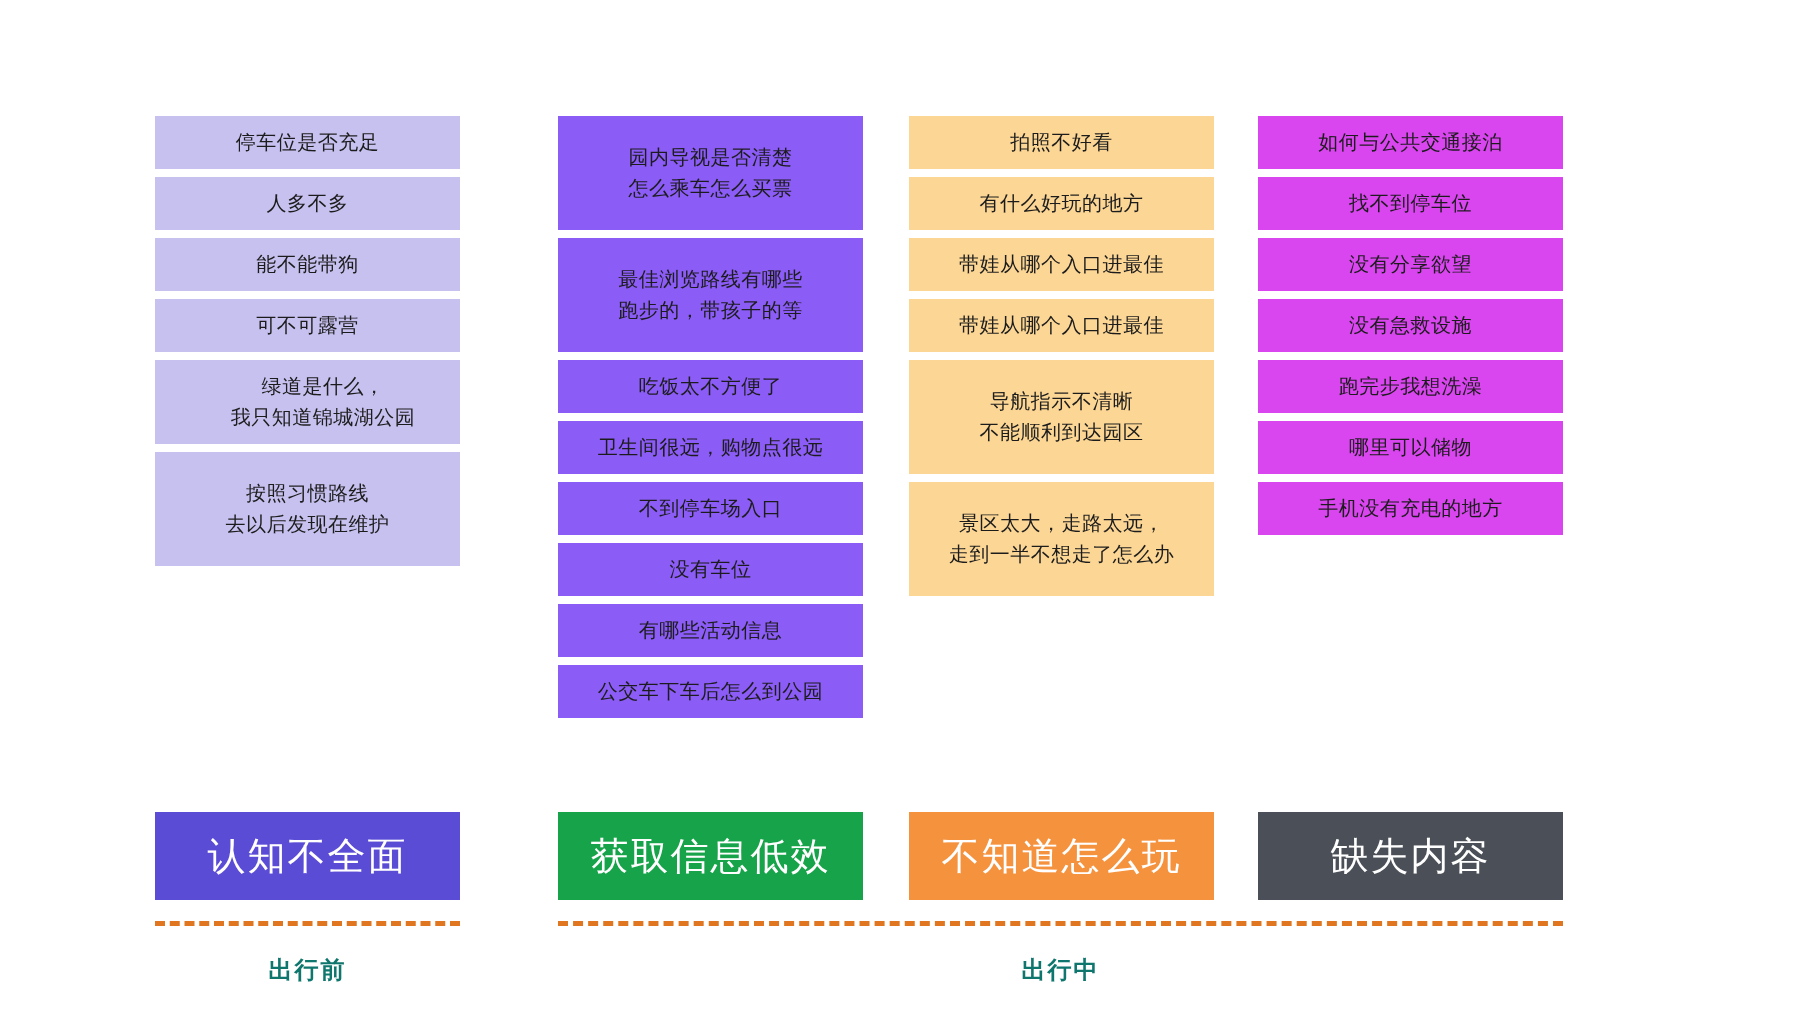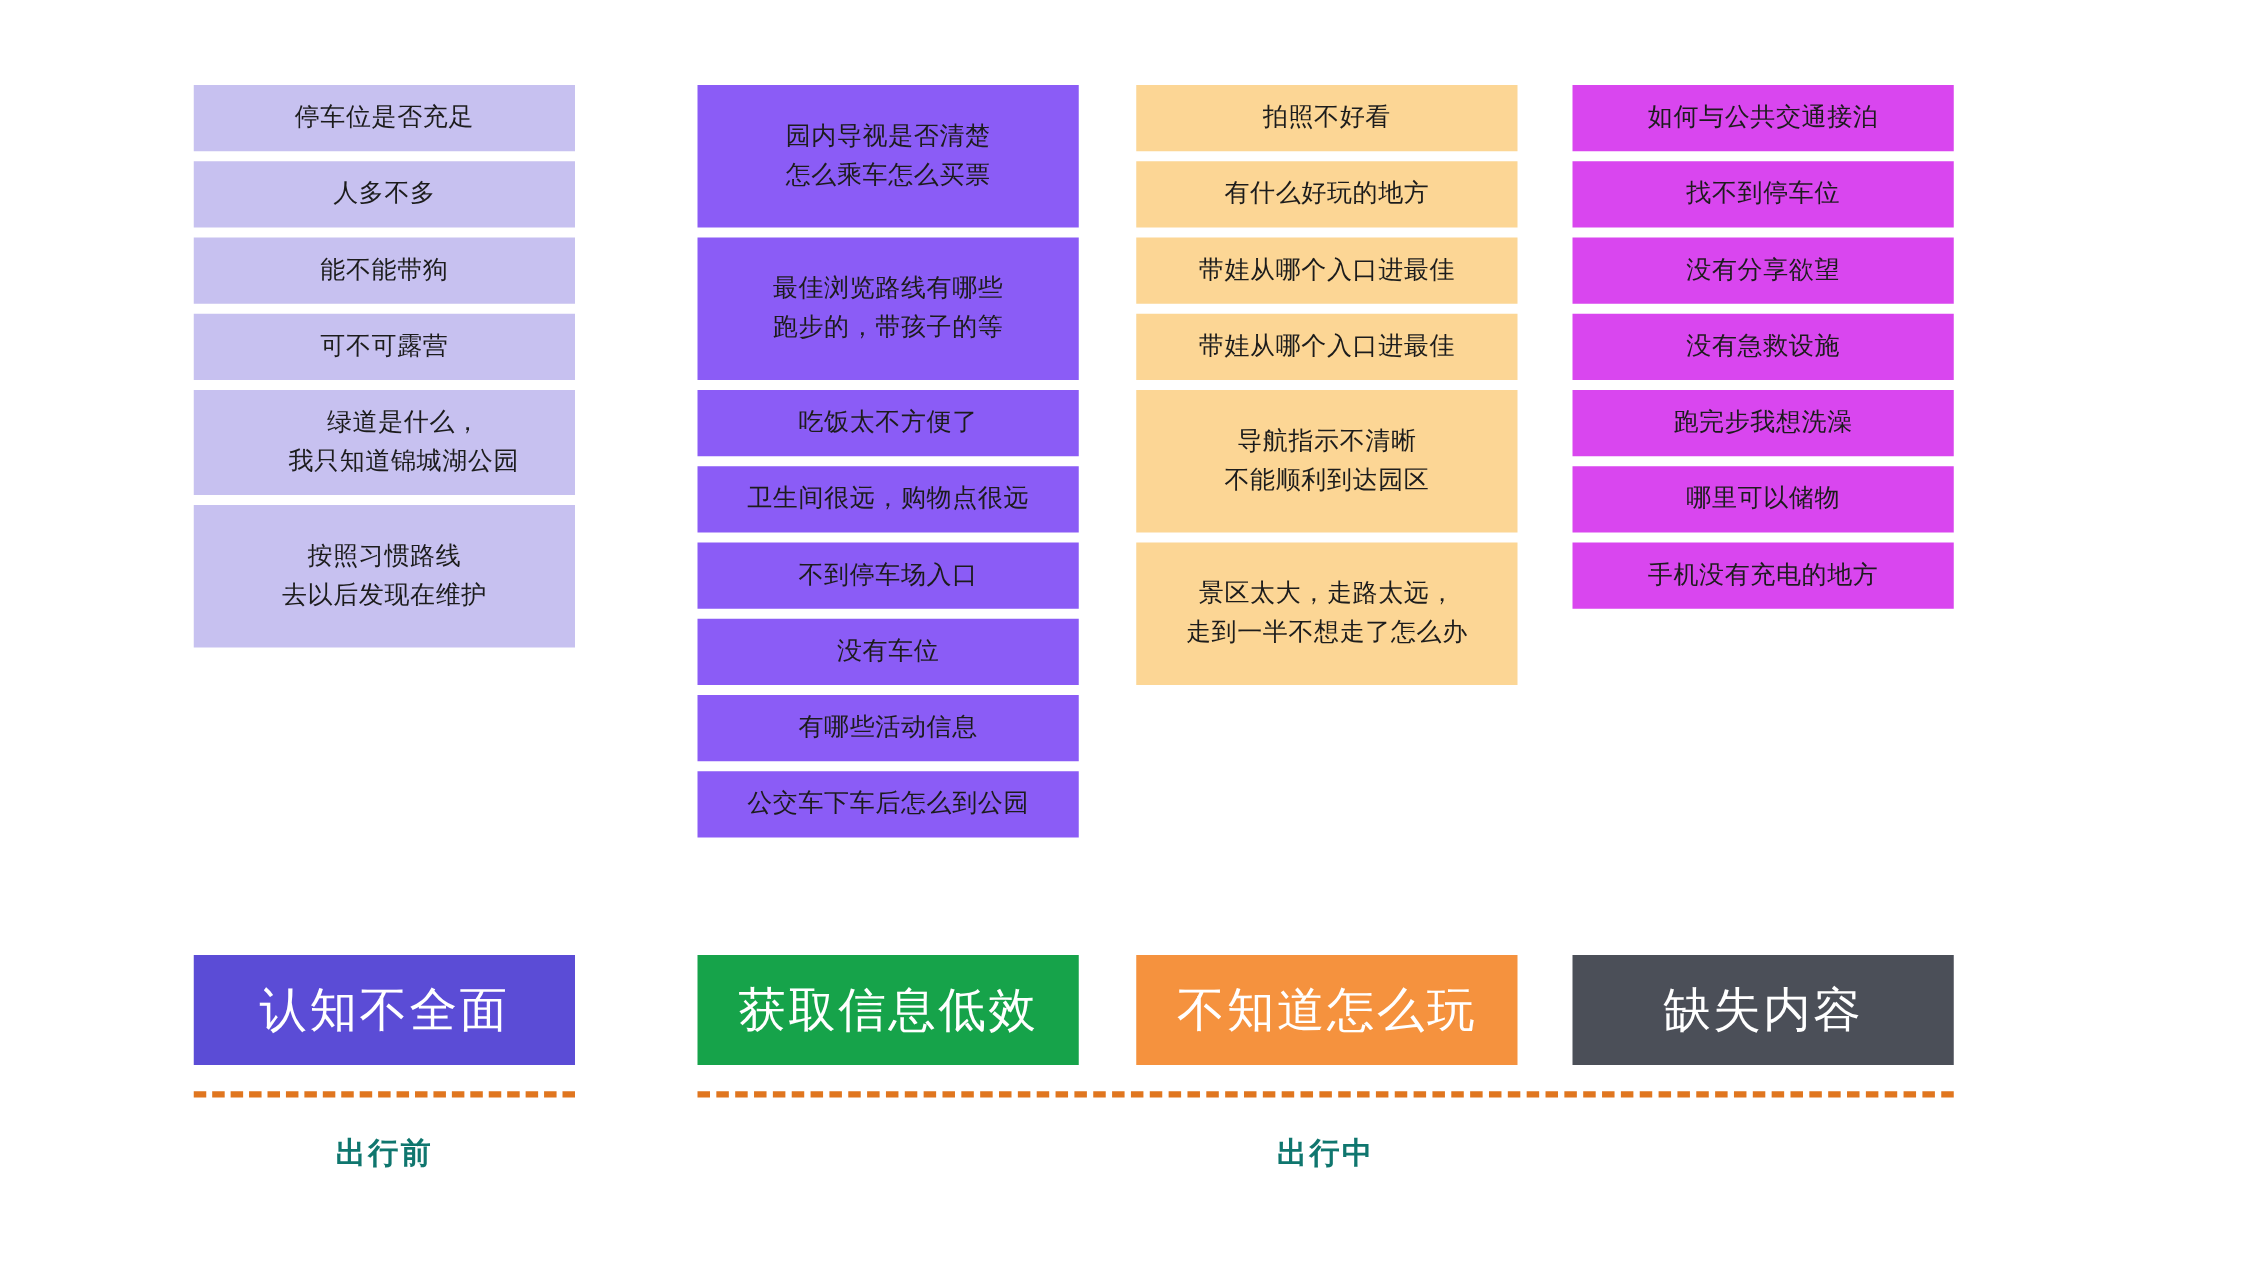--- a/index.html
+++ b/index.html
@@ -13,20 +13,21 @@
     font-family: "Liberation Sans", "DejaVu Sans", sans-serif;
     color: #1a1a1a;
     overflow: hidden;
     position: relative;
   }
 
   #board {
     position: relative;
     width: 1800px;
     height: 843px;
+    margin-top: 48px;
   }
 
   
   .columns {
     position: absolute;
     left: 0;
     top: 0;
     width: 1800px;
     height: 1013px;
   }

